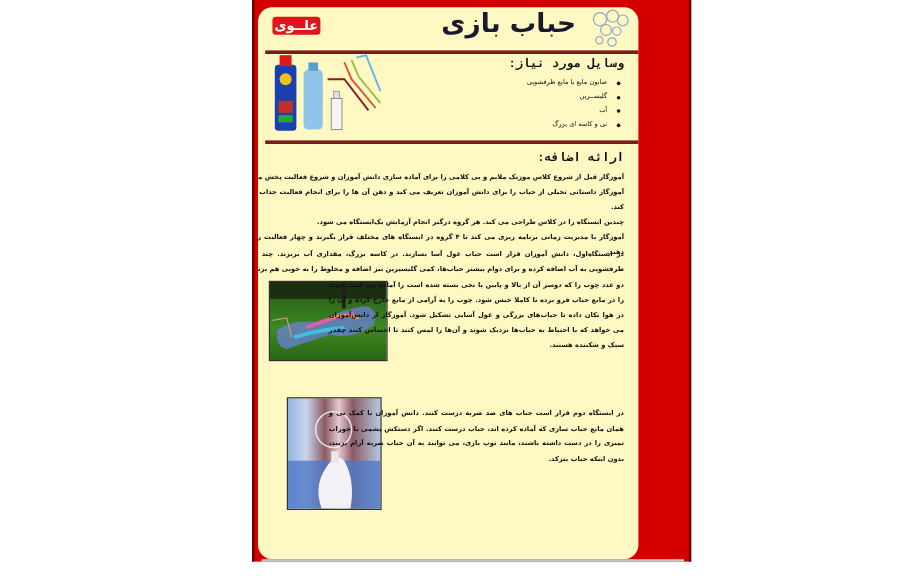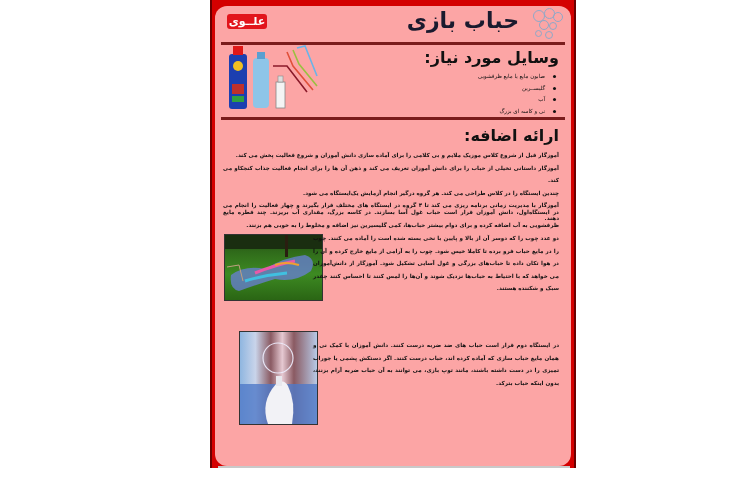--- a/index.html
+++ b/index.html
@@ -1,37 +1,37 @@
 <!DOCTYPE html>
 <html><head>
 <meta charset="utf-8">
 <style>
   html, body { margin:0; padding:0; }
   body { width:750px; height:480px; background:#ffffff; position:relative; overflow:hidden;
          font-family:"DejaVu Sans", sans-serif; }
   .frame { position:absolute; left:210px; top:0; width:366px; height:468px; background:#d40000; }
   .frame .edge-l { position:absolute; left:0; top:0; width:2px; height:100%; background:#6b0000; }
   .frame .edge-r { position:absolute; right:0; top:0; width:2px; height:100%; background:#6b0000; }
-  .page { position:absolute; left:5px; top:6px; width:356px; height:460px; background:#fca5a5;
+  .page { position:absolute; left:5px; top:6px; width:317px; height:460px; background:#fef9c3;
           border-radius:12px; overflow:hidden; }
   .bottom-line { position:absolute; left:218px; top:466px; width:352px; height:2px; background:#c9c9c9; }
 
   .header { position:absolute; left:0; top:0; width:100%; height:36px; }
   .badge { position:absolute; left:12px; top:8px; width:40px; height:15px; background:#e2141b;
            border-radius:3px; color:#fff; font-size:11px; font-weight:bold; text-align:center;
            line-height:15px; }
   .title { position:absolute; right:52px; top:2px; font-size:22px; font-weight:bold; color:#1a1a2e;
            direction:rtl; }
   .bubbles { position:absolute; right:4px; top:0; width:40px; height:34px; }
   .bubbles span { position:absolute; border:1px solid #8fa8c8; border-radius:50%; }
 
   .rule { position:absolute; left:6px; width:344px; height:3px; background:#7a1c1c; }
 
   .section { position:absolute; direction:rtl; }
-  .h2 { font-size:16px; font-weight:bold; color:#111; }
+  .h2 { font-size:10px; font-weight:bold; color:#111;font-family:Liberation Mono, monospace; }
   .list { margin:4px 0 0 0; padding:0 14px 0 0; list-style:none; }
   .list li { font-size:5.5px; color:#111; line-height:11.5px; position:relative; }
   .list li::before { content:""; position:absolute; right:-11px; top:4px; width:3px; height:3px; background:#111; border-radius:50%; }
 
   .para { font-size:5.6px; font-weight:bold; color:#111; line-height:12.5px; text-align:justify; }
 
   .img-products { position:absolute; left:6px; top:38px; width:100px; height:70px; }
   .photo1 { position:absolute; left:9px; top:228px; width:97px; height:65px;
             background:linear-gradient(180deg,#1f3a12 0%,#2f6a1a 25%,#3d8a22 60%,#2a6514 100%);
             border:1px solid #333; overflow:hidden; }

